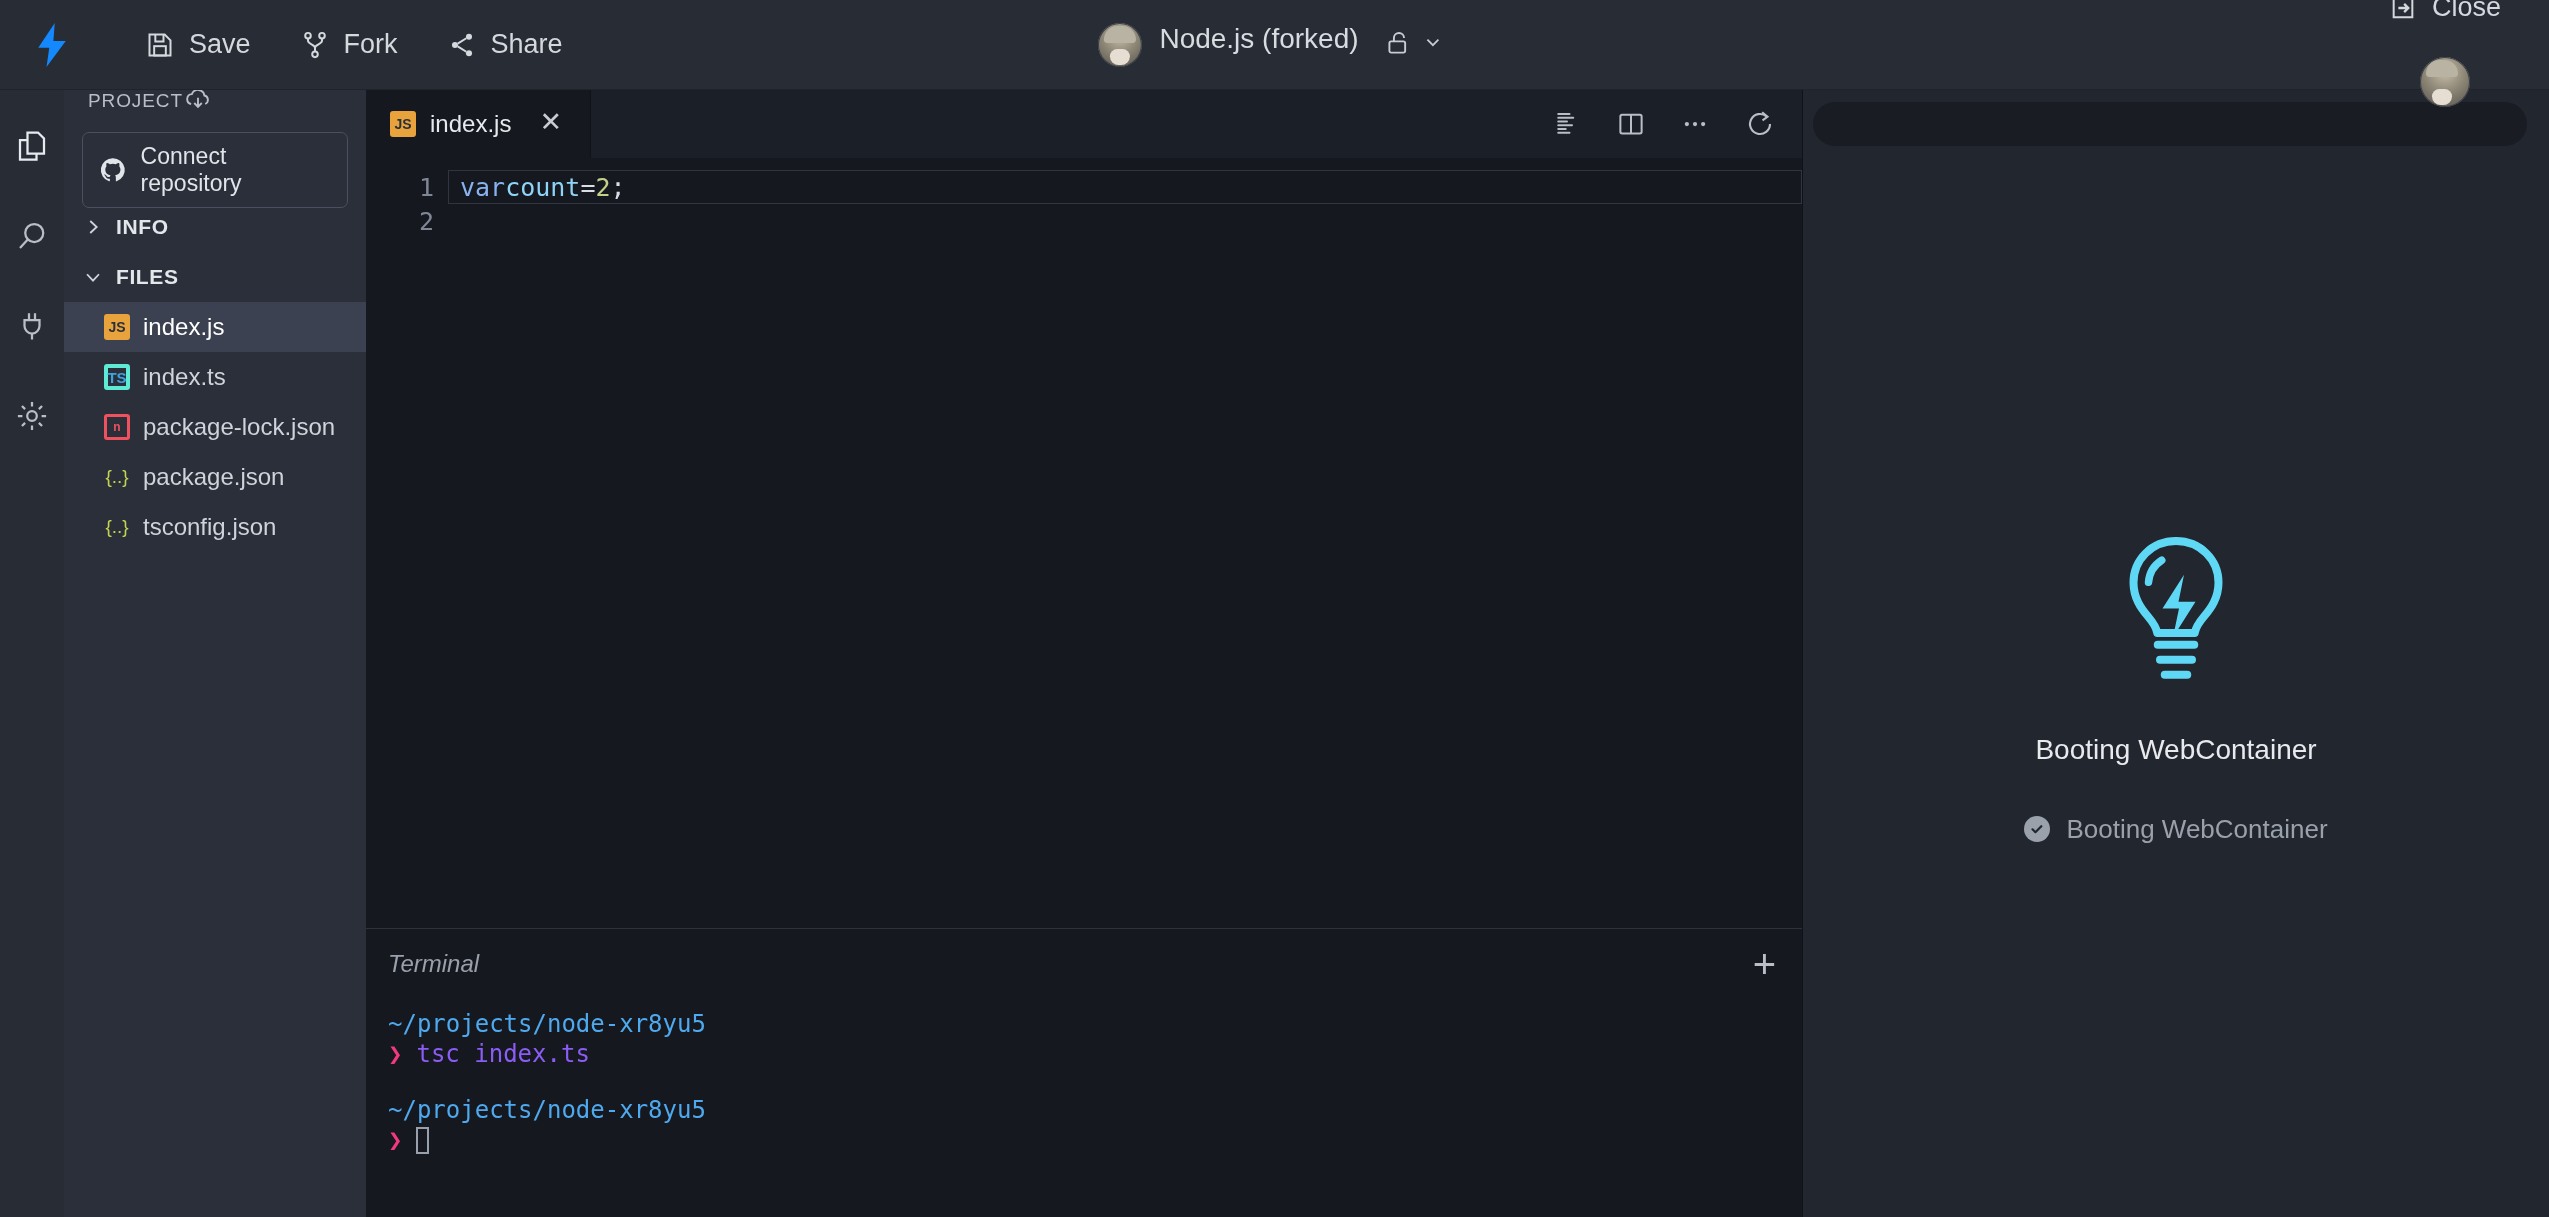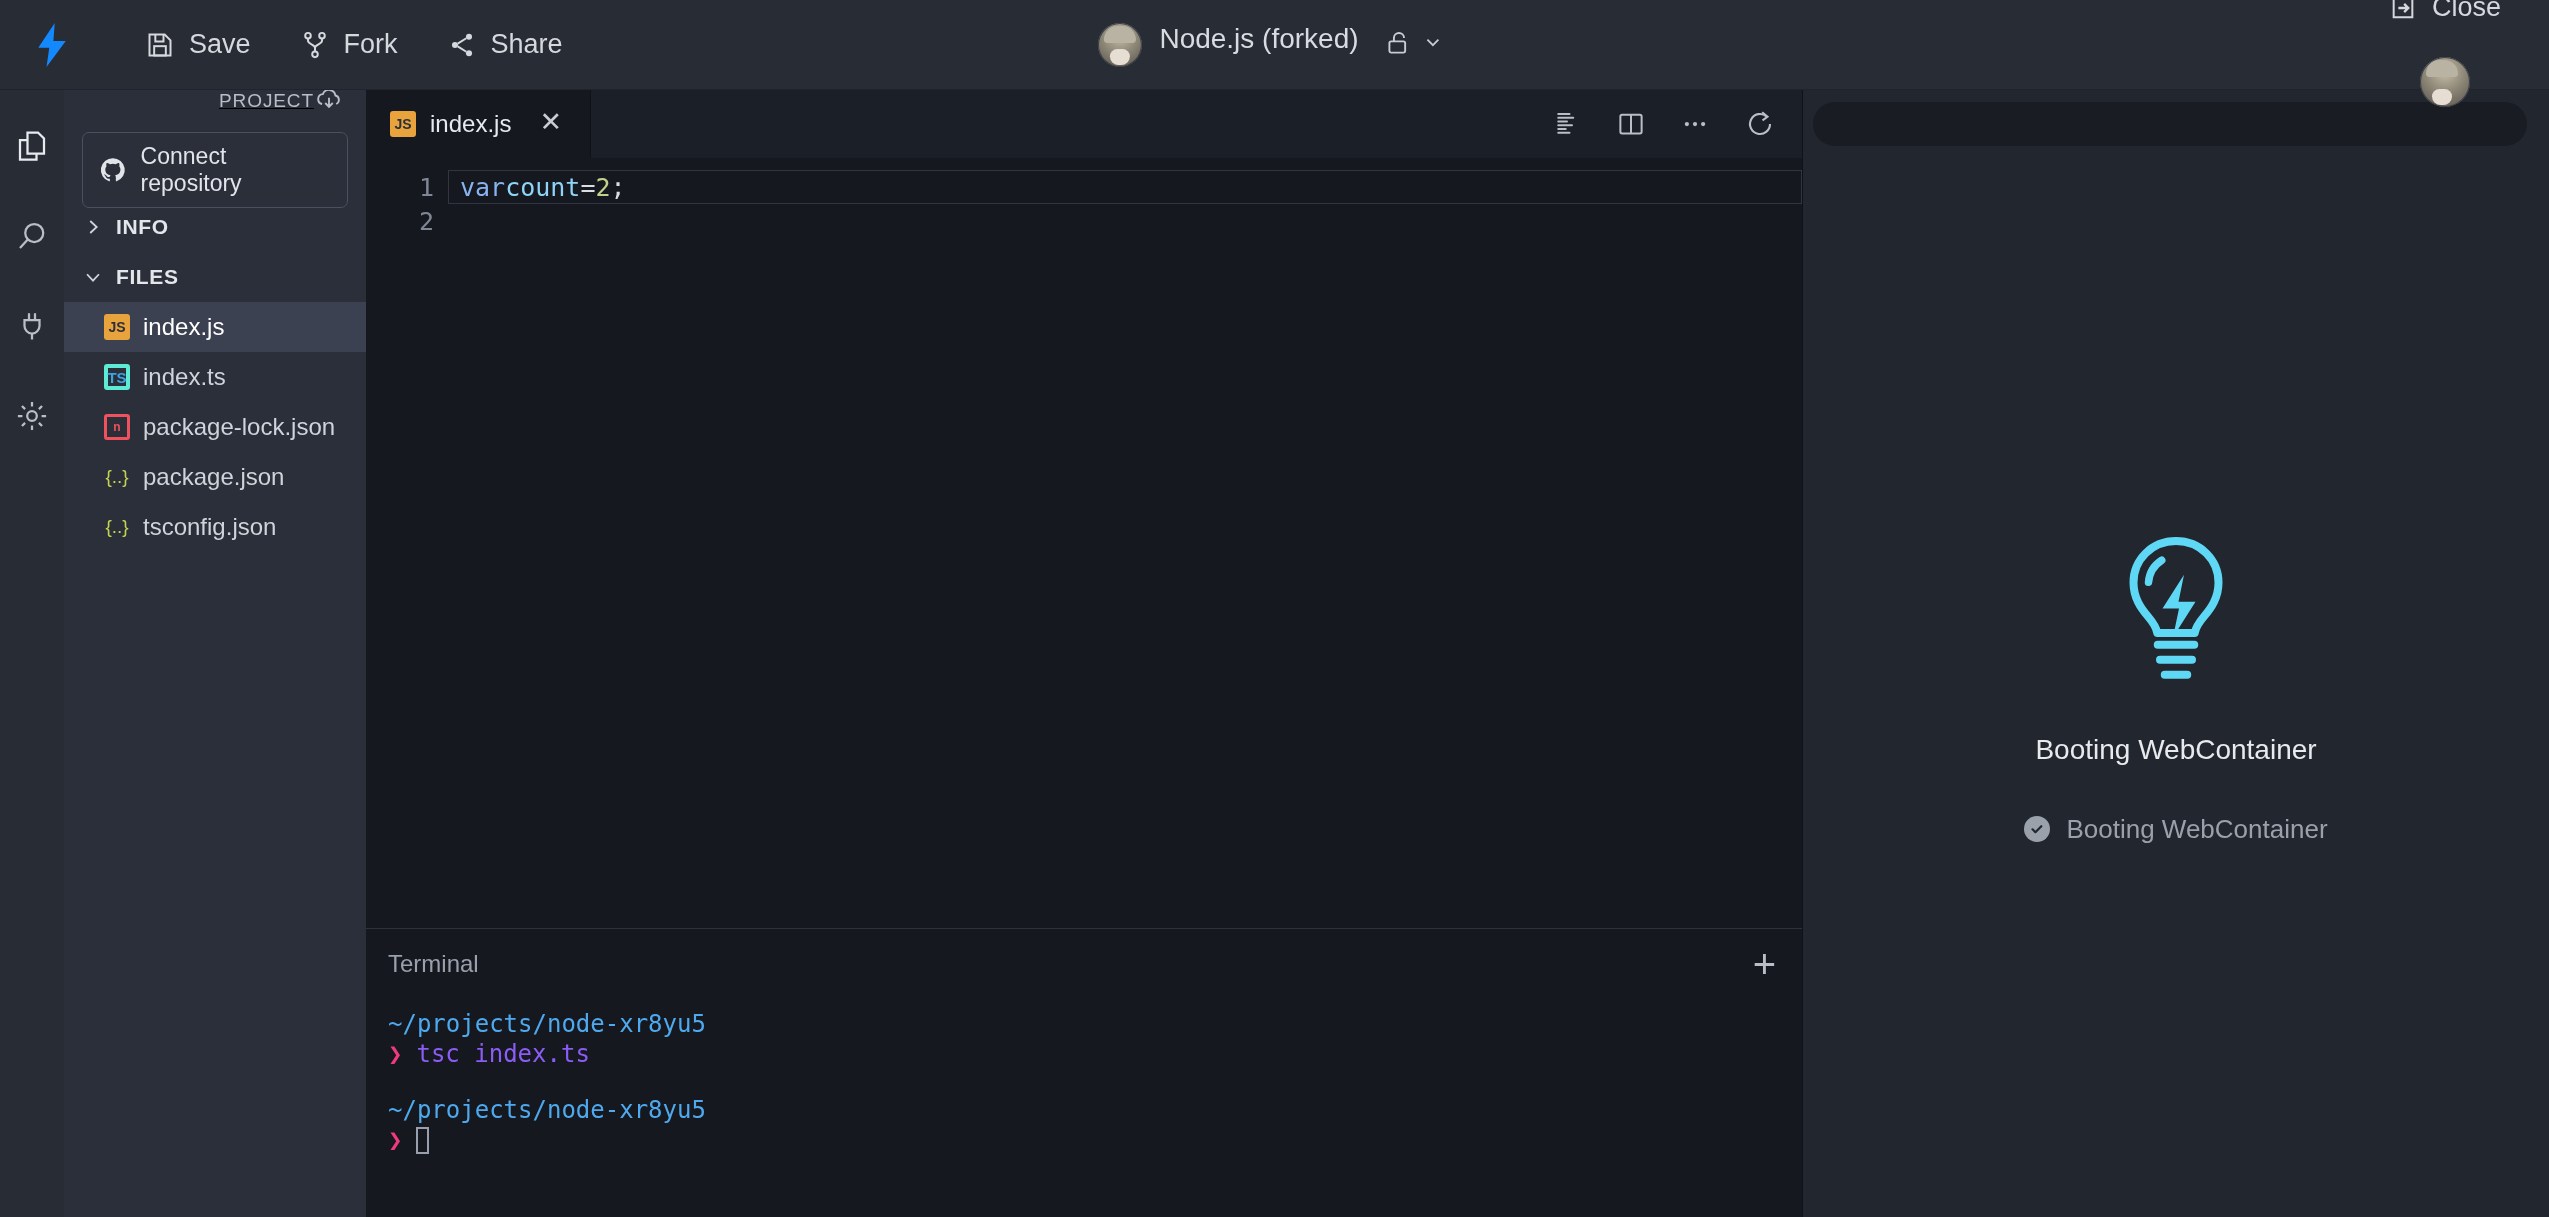--- a/index.html
+++ b/index.html
@@ -77,21 +77,21 @@
   
   .sidebar {
     width: 302px; flex: 0 0 302px; background: #2b2f3a;
     display: flex; flex-direction: column; min-height: 0;
   }
   .side-head {
     height: 112px; flex: 0 0 112px;
     padding: 0 18px;
     display: flex; flex-direction: column; justify-content: center;
   }
-  .side-head-top { display: flex; align-items: center; justify-content: flex-end; padding: 0 4px 14px 6px; text-decoration: underline; }
+  .side-head-top { display: flex; align-items: center; justify-content: flex-start; padding: 0 4px 14px 6px; }
   .side-title { color: #b9bdc6; font-size: 19px; letter-spacing: .9px; }
   .cloud-icon { cursor: pointer; }
   .connect-repo {
     display: flex; align-items: center; gap: 14px;
     border: 1px solid #4a5060; border-radius: 7px;
     padding: 10px 16px; color: #e1e4e9; font-size: 23px;
     cursor: pointer; background: transparent;
     width: fit-content;
   }
   .side-section {
@@ -170,21 +170,21 @@
   
   .terminal {
     height: 288px; flex: 0 0 288px; background: #15181e;
     display: flex; flex-direction: column;
   }
   .term-head {
     height: 70px; flex: 0 0 70px;
     display: flex; align-items: center;
     padding: 0 26px 0 22px;
   }
-  .term-title { color: #9aa0ab; font-size: 24px; }
+  .term-title { color: #9aa0ab; font-size: 24px; font-style: italic; }
   .term-plus {
     margin-left: auto; color: #b8bdc6; font-size: 40px; line-height: 1;
     cursor: pointer; font-weight: 300;
   }
   .term-body {
     flex: 1 1 auto; padding: 10px 24px 0 22px;
     font-family: "DejaVu Sans Mono", monospace; font-size: 24px;
     line-height: 1.25; overflow: hidden;
   }
   .term-path { color: #4ea9ef; }

